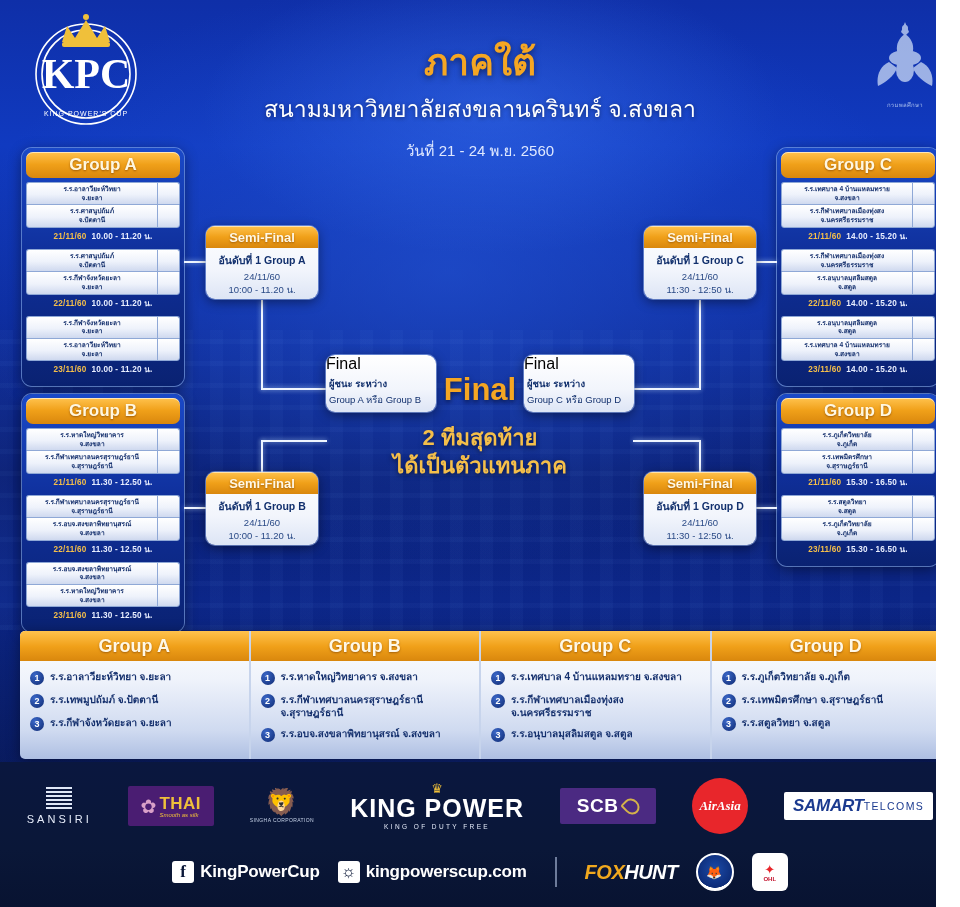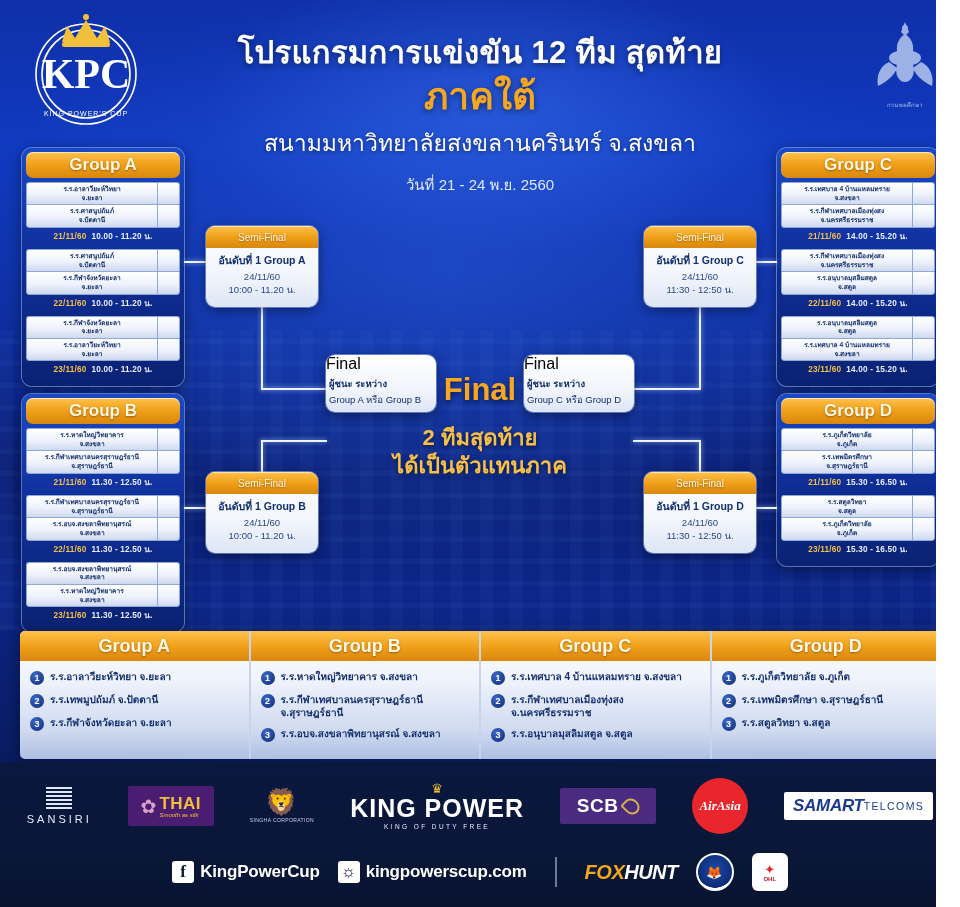--- a/index.html
+++ b/index.html
@@ -92,23 +92,23 @@
     position: absolute; width: 112px; border-radius: 9px;
     background: linear-gradient(180deg,#ffffff 0%,#f2f5fc 60%,#dde5f5 100%);
     box-shadow: 0 0 0 1px rgba(170,200,255,.5), 0 3px 12px rgba(0,0,0,.45);
     overflow: hidden; z-index: 6;
   }
   .box .bh {
     height: 22px; display: flex; align-items: center; justify-content: center;
     background: linear-gradient(180deg,#ffc24d 0%,#f0a019 50%,#d9870d 100%);
     box-shadow: inset 0 1px 0 rgba(255,255,255,.55);
   }
-  .box .bh span { font-size: 10px; font-weight: normal; color: #fff8e6;
+  .box .bh span { font-size: 13px; font-weight: bold; color: #fff8e6;
                   text-shadow: 0 1px 2px rgba(120,60,0,.6); }
-  .box .bb { padding: 4px 4px 10px; text-align: center; }
+  .box .bb { padding: 4px 4px 2px; text-align: center; }
   .bl1 { font-size: 10.5px; font-weight: bold; color: #12306d; }
   .bl2 { font-size: 9.5px; color: #2a4a86; margin-top: 2px; }
   .bl3 { font-size: 9.5px; color: #2a4a86; }
 
   .sf-a { left: 206px; top: 226px; }
   .sf-b { left: 206px; top: 472px; }
   .sf-c { left: 644px; top: 226px; }
   .sf-d { left: 644px; top: 472px; }
 
   .fbox { position: absolute; width: 110px; border-radius: 9px; overflow: hidden; z-index: 6;
@@ -266,21 +266,20 @@
           <path d="M23 44 C14 48 10 58 12 68 C20 64 28 58 31 50 Z"></path>
           <path d="M55 44 C64 48 68 58 66 68 C58 64 50 58 47 50 Z"></path>
           <ellipse cx="39" cy="52" rx="9" ry="12"></ellipse>
           <circle cx="39" cy="10" r="3"></circle>
         </g>
       </svg>
       <div class="moe-cap">กรมพลศึกษา</div>
     </div>
 
     <div class="title-wrap">
-      <div class="t1">โปรแกรมการแข่งขัน 12 ทีม สุดท้าย</div>
       <div class="t2">ภาคใต้</div>
       <div class="t3">สนามมหาวิทยาลัยสงขลานครินทร์ จ.สงขลา</div>
       <div class="t4">วันที่ 21 - 24 พ.ย. 2560</div>
     </div>
   </div>
 
   <div class="ln" style="left:184px; top:261px; width:24px; height:2px;"></div>
 
   <div class="ln" style="left:184px; top:507px; width:24px; height:2px;"></div>
 

